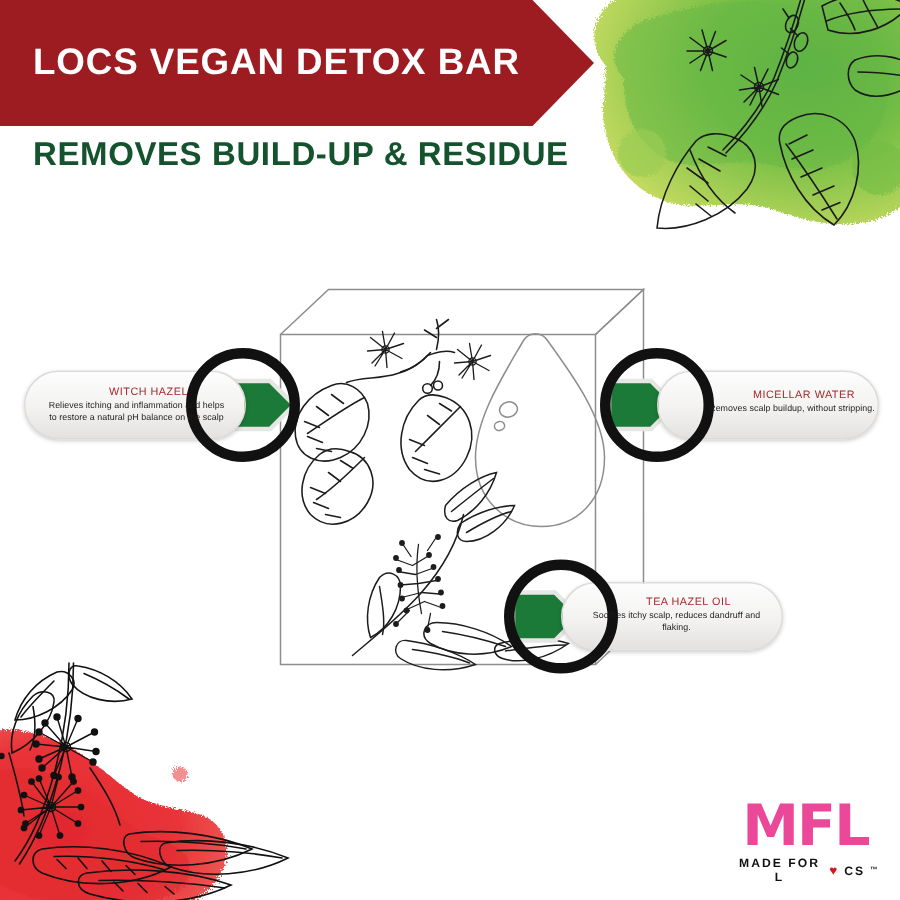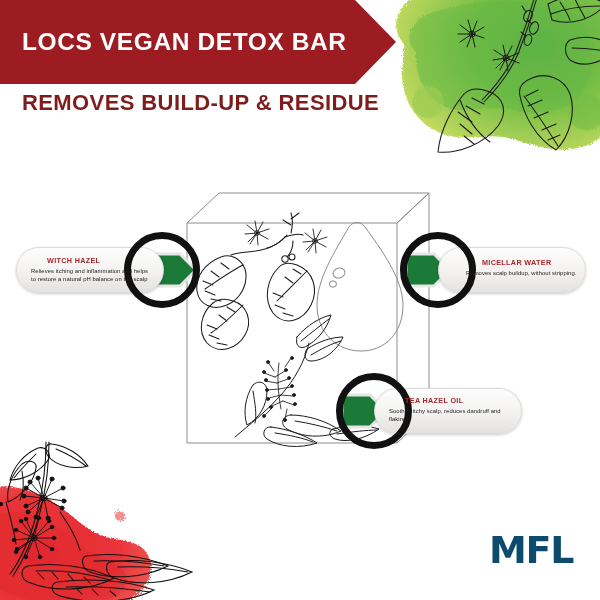--- a/index.html
+++ b/index.html
@@ -3,21 +3,21 @@
 <meta charset="utf-8">
 <style>
   html,body{margin:0;padding:0;}
   body{
     width:600px;height:600px;
     background:#ffffff;
     font-family:"Liberation Sans", sans-serif;
     overflow:hidden;
     position:relative;
   }
-  #stage{position:relative;width:600px;height:600px;overflow:hidden;background:#fff;}
+  #stage{position:relative;width:600px;height:600px;overflow:hidden;background:#fff;text-align:center;}
 
   
   .art{position:absolute;pointer-events:none;}
   #watercolor-green{left:368px;top:-18px;width:250px;height:200px;z-index:1;}
   #botanical-topright{left:420px;top:-10px;width:195px;height:180px;z-index:3;}
   #watercolor-red{left:-30px;top:470px;width:210px;height:150px;z-index:1;}
   #botanical-bottomleft{left:-8px;top:440px;width:215px;height:165px;z-index:3;}
 
   
   #header-banner{
@@ -26,21 +26,21 @@
   #banner-title{
     position:absolute;left:22px;top:0;height:84px;
     display:flex;align-items:center;
     color:#ffffff;
     font-size:24.5px;font-weight:bold;letter-spacing:.6px;
     white-space:nowrap;
     z-index:6;
   }
   #subheading{
     position:absolute;left:22px;top:90px;
-    color:#7f1d1d;
+    color:#14532d;
     font-size:22px;font-weight:bold;letter-spacing:.4px;
     white-space:nowrap;z-index:6;
   }
 
   
   #product-box{position:absolute;left:175px;top:185px;width:255px;height:265px;z-index:4;}
 
   
   .callout{position:absolute;z-index:8;}
   .callout-ring{
@@ -52,32 +52,32 @@
   .callout-pill{
     position:absolute;z-index:8;
     background:linear-gradient(180deg,#fdfdfd 0%,#f3f2f1 55%,#e3e2e0 100%);
     border:1.5px solid #dcdbd9;
     border-radius:999px;
     box-shadow:0 1px 3px rgba(0,0,0,.20);
     box-sizing:border-box;
   }
   .callout-text{position:absolute;z-index:10;}
   .callout-title{
-    color:#a8262b;font-weight:bold;font-size:7.2px;
+    color:#a8262b;font-weight:normal;font-size:7.2px;
     letter-spacing:.35px;margin:0 0 2px 16px;line-height:1.1;
   }
   .callout-body{
     color:#1d1d1d;font-size:5.9px;line-height:1.45;margin:0;
     letter-spacing:.05px;
   }
 
   
   #brand-logo{position:absolute;left:489px;top:531px;width:96px;height:52px;z-index:8;}
   #logo-mark{
-    font-size:38px;font-weight:bold;color:#0c4a6e;
+    font-size:38px;font-weight:bold;color:#ec4899;
     letter-spacing:-1.2px;line-height:38px;
     font-family:"DejaVu Sans", sans-serif;
   }
   #logo-tagline-row{
     display:flex;align-items:center;gap:3.3px;
     margin-top:2px;margin-left:1px;
     font-size:8.1px;font-weight:bold;color:#111;letter-spacing:1.35px;
   }
   .heart-o{color:#d0181f;font-size:9px;line-height:8px;}
   #logo-tm{font-size:5px;vertical-align:super;letter-spacing:0;}
@@ -368,15 +368,21 @@
       <path d="M102 121 C128 120 156 123 172 126"></path>
 
       <path d="M14 62 C18 76 22 90 24 104"></path>
       <path d="M68 72 C76 84 84 96 88 110"></path>
       <circle cx="9" cy="64" r="1.6" fill="#111"></circle>
     </g>
   </svg>
 
   <div id="brand-logo">
     <div id="logo-mark">MFL</div>
+    <div id="logo-tagline-row">
+      <span>MADE FOR L</span>
+      <span class="heart-o">♥</span>
+      <span>CS</span>
+      <span id="logo-tm">™</span>
+    </div>
   </div>
 
 </div>
 
 </body></html>

